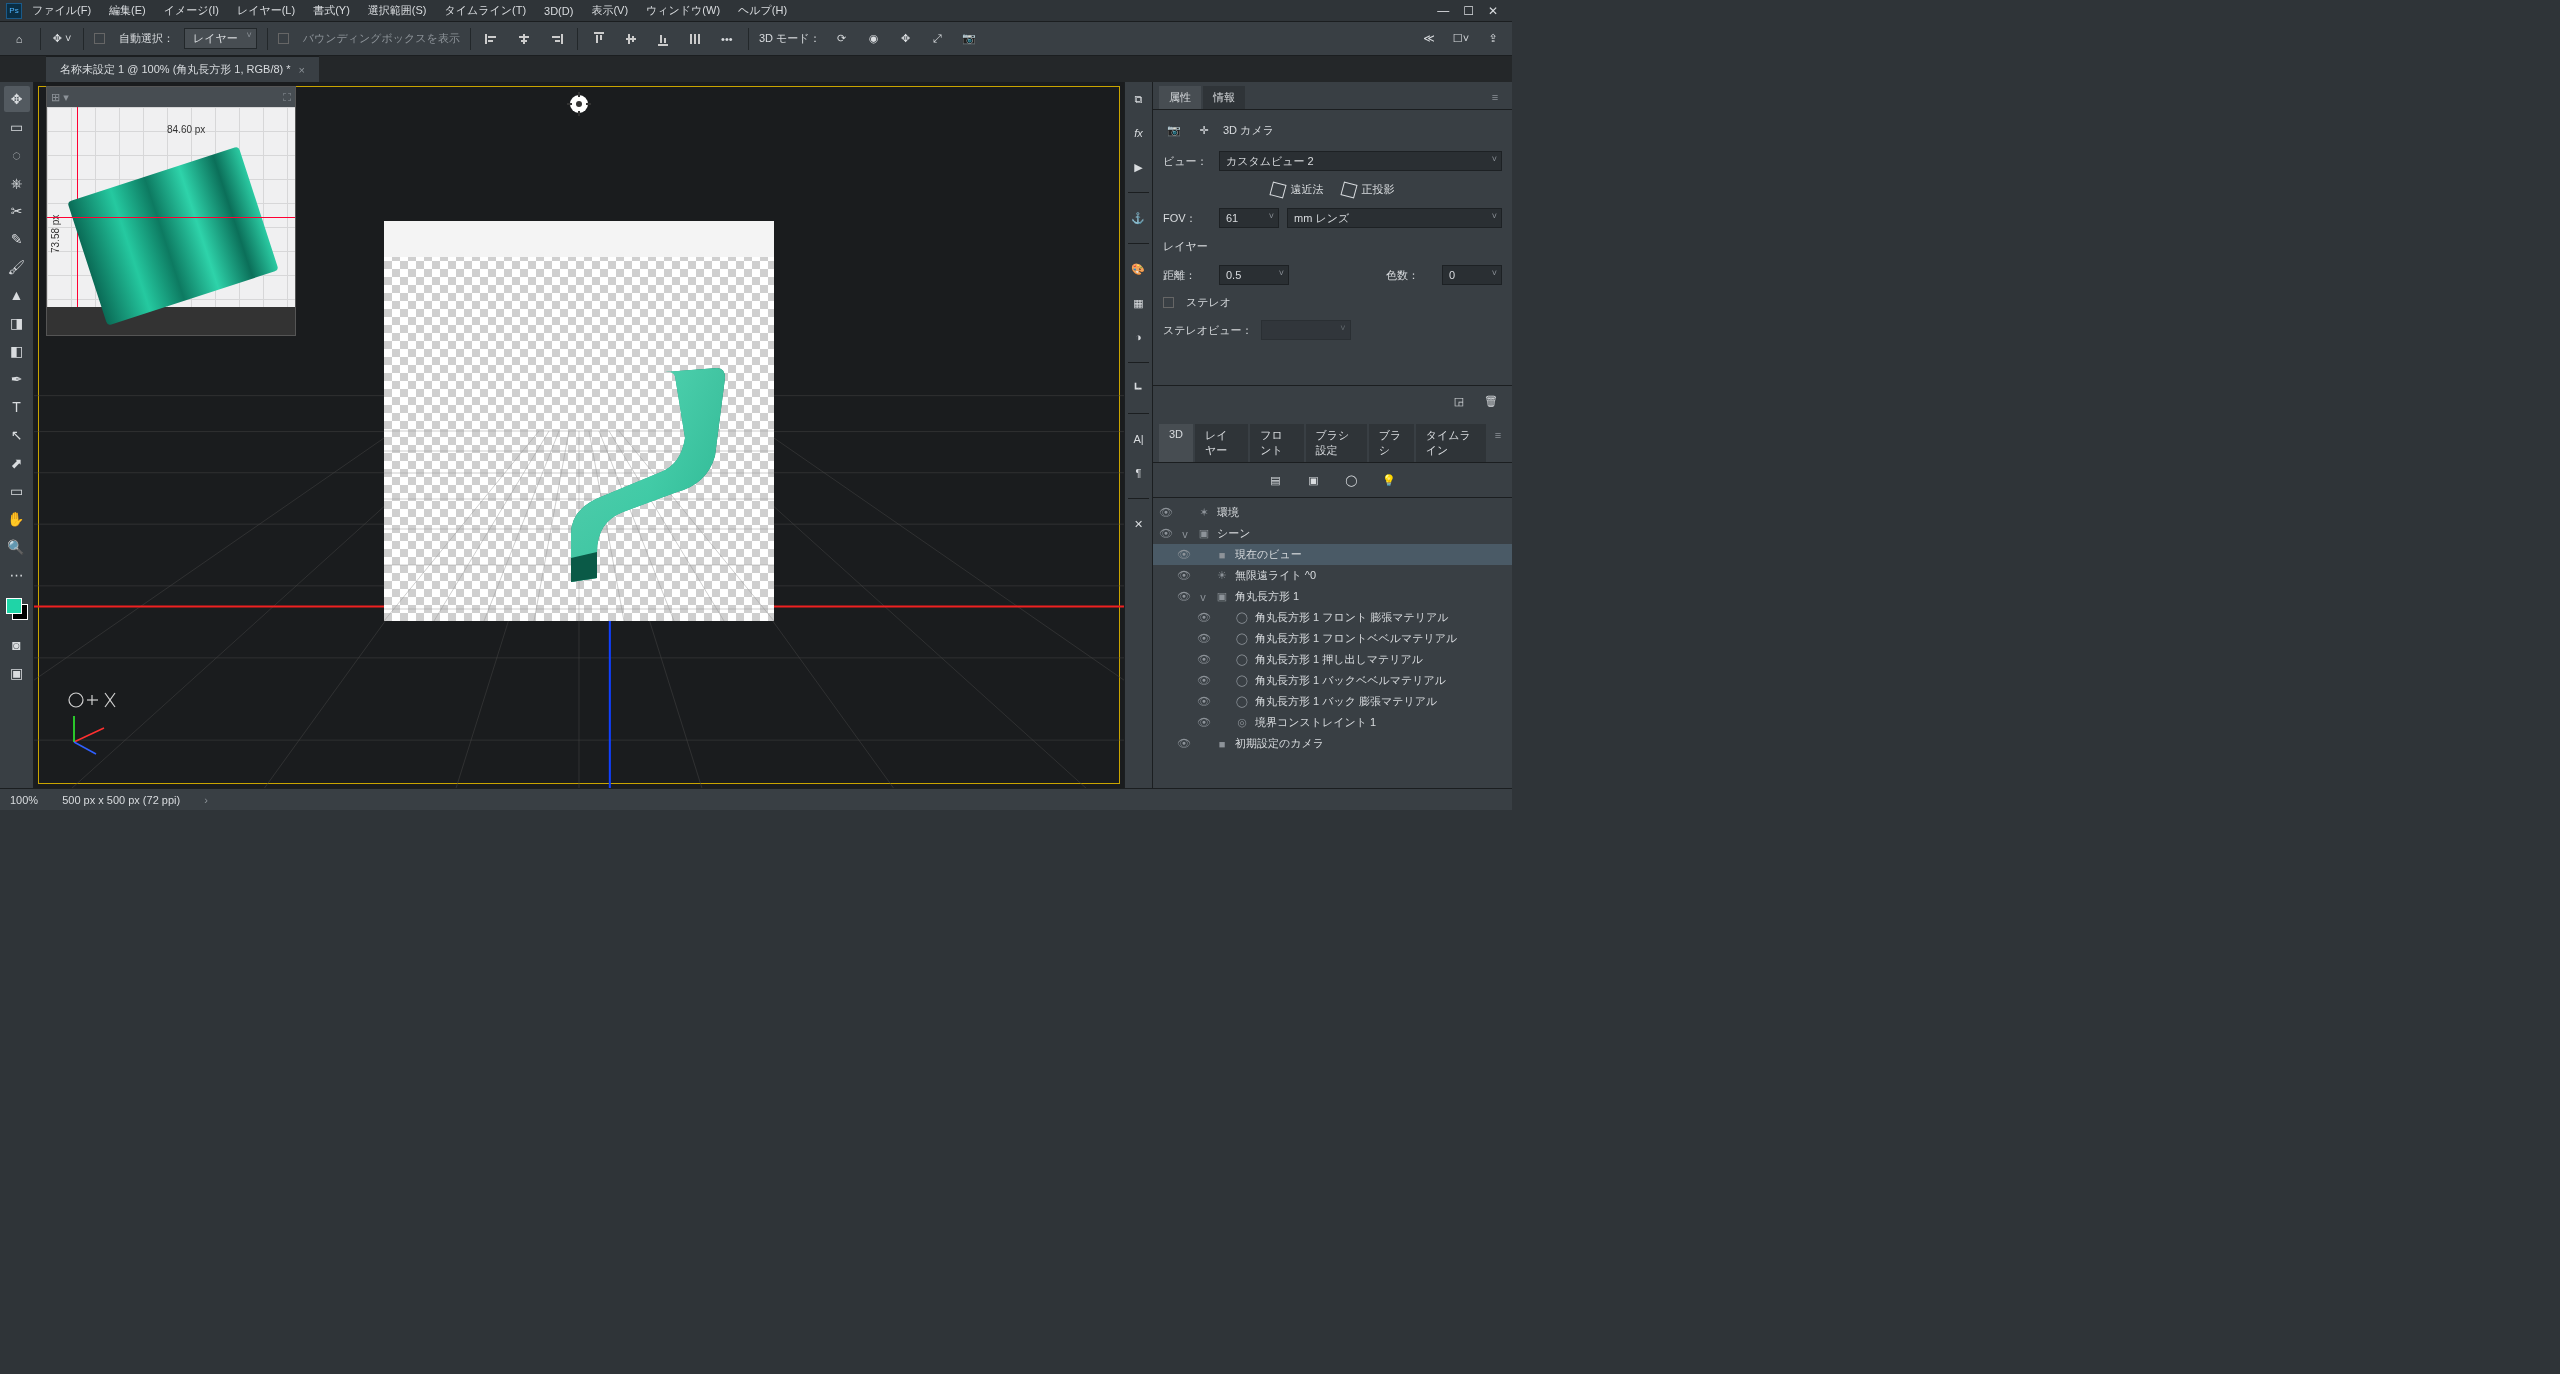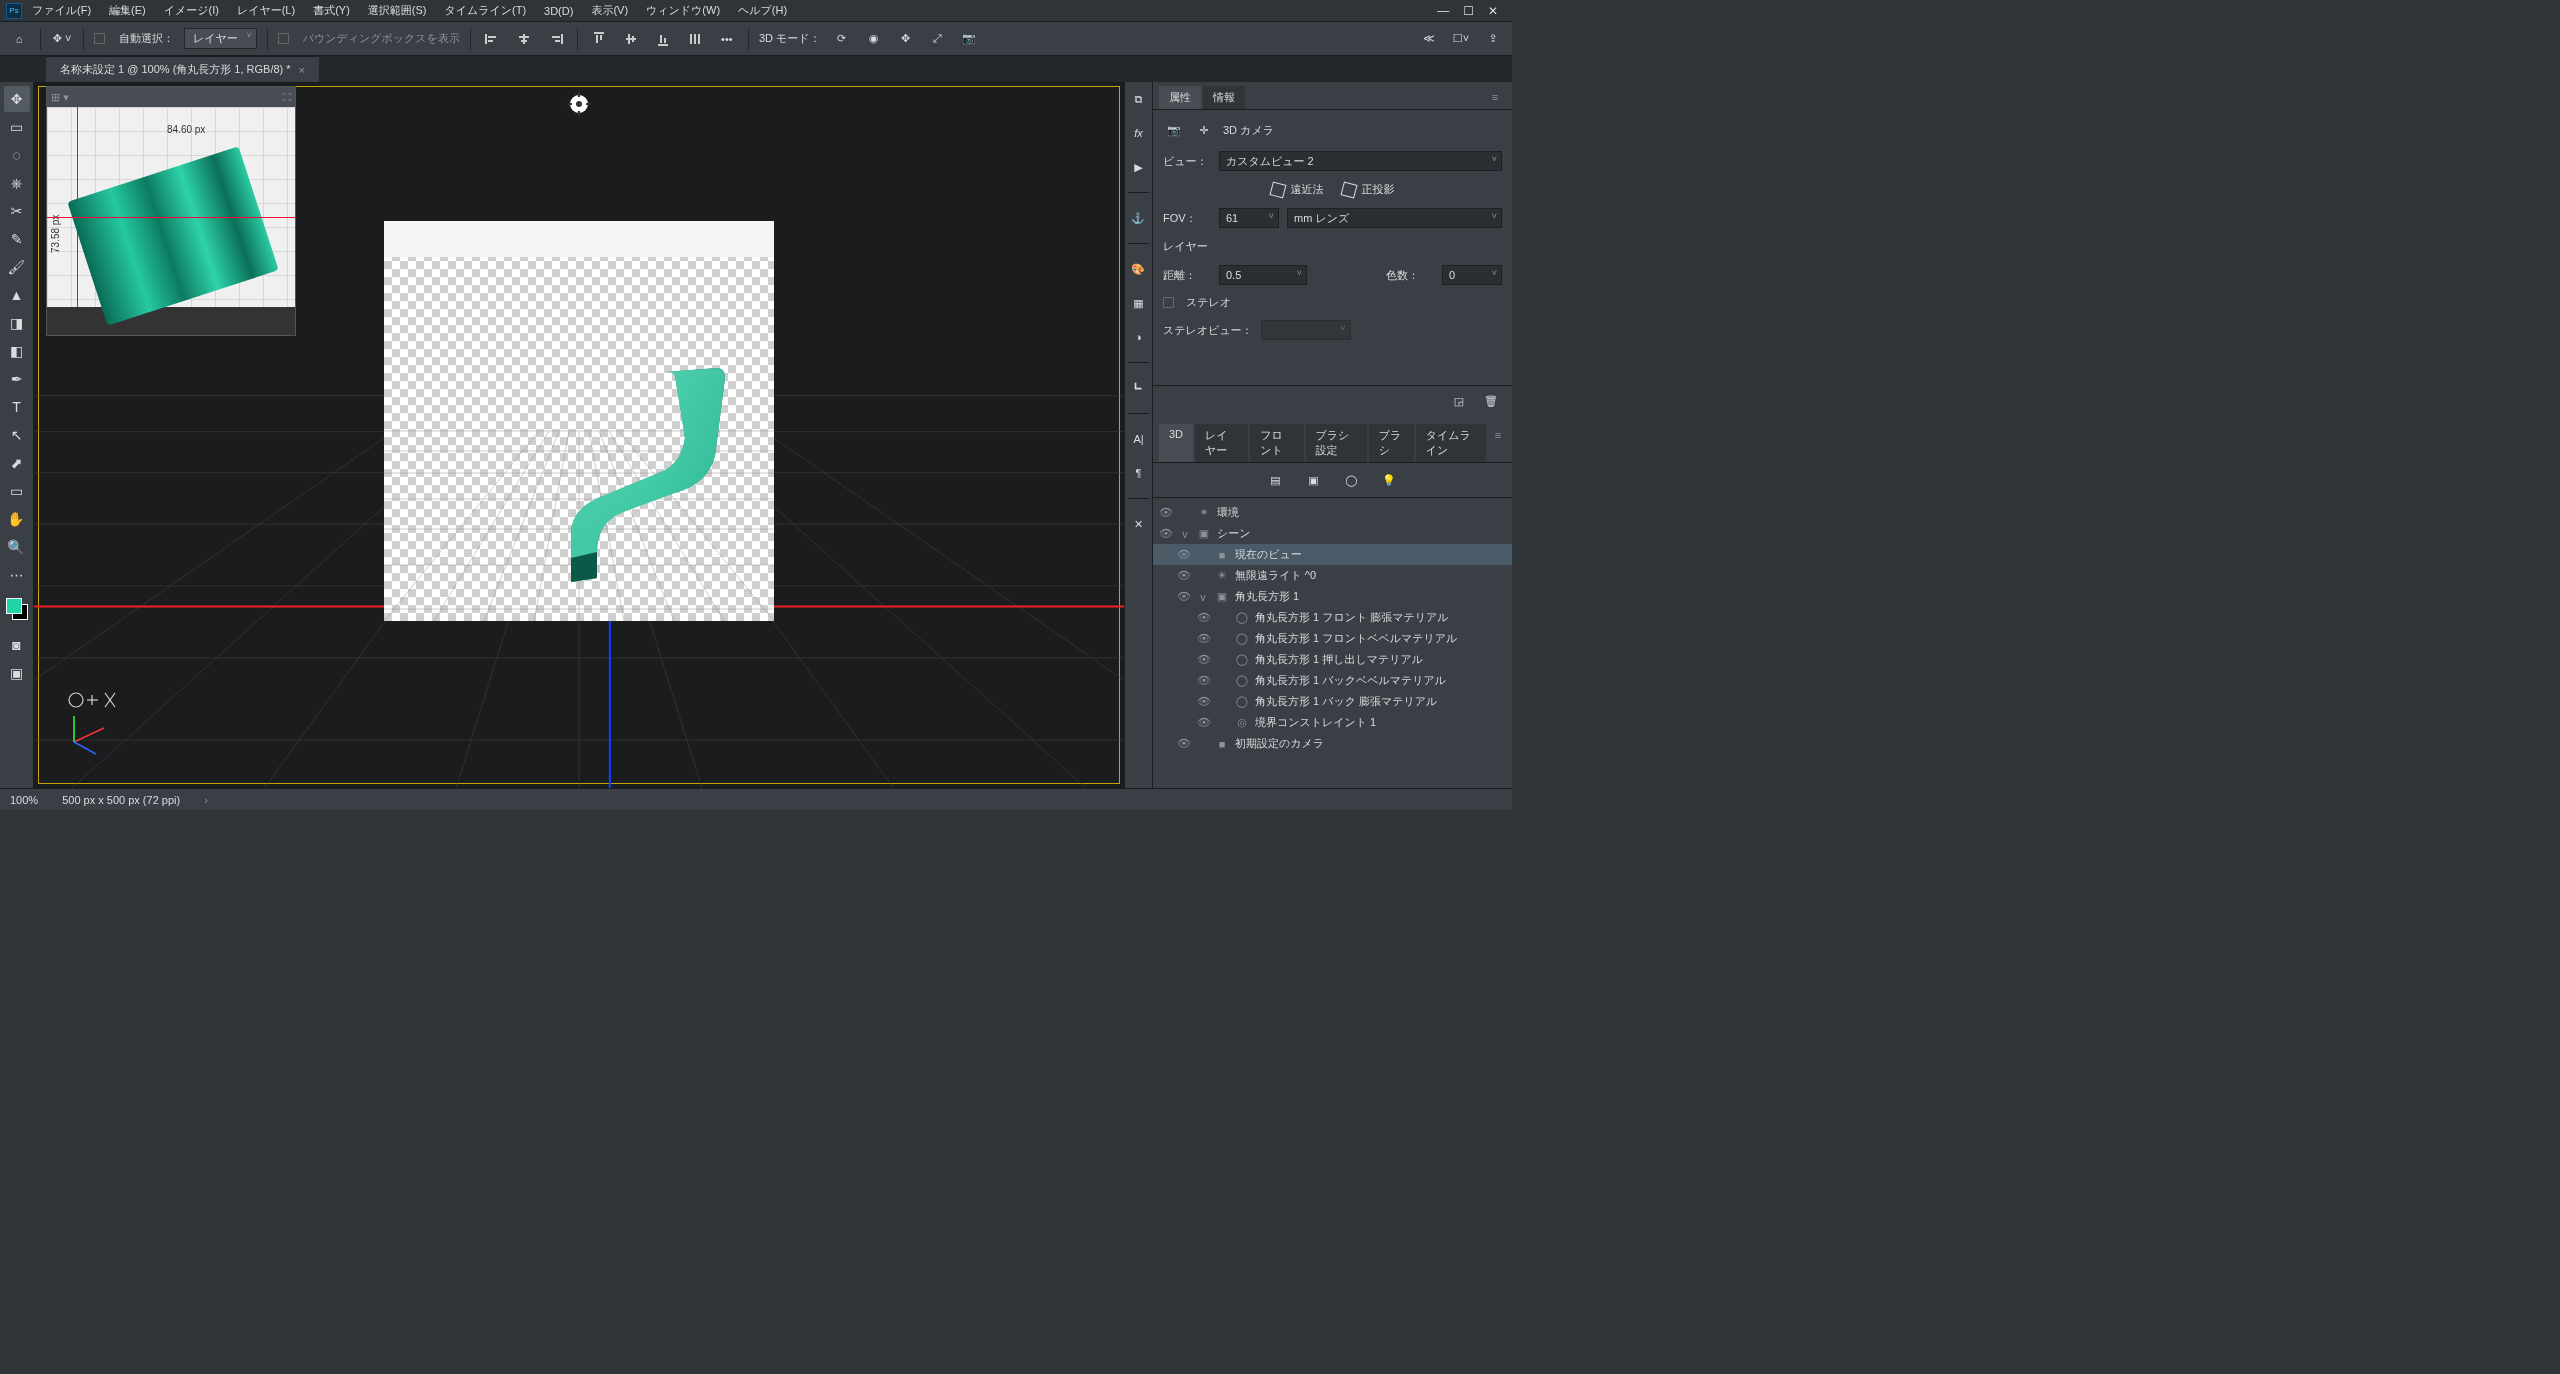--- a/index.html
+++ b/index.html
@@ -369,21 +369,21 @@
         </div>
       </div>
       <div class="prow">
         <label>FOV：</label>
         <span class="field" style="width:51px">61</span>
         <span class="field" style="flex:1">mm レンズ</span>
       </div>
       <div class="sec-hdr">レイヤー</div>
       <div class="prow">
         <label>距離：</label>
-        <span class="field" style="width:88px">0.5</span>
+        <span class="field" style="width:70px">0.5</span>
         <span style="flex:1"></span>
         <label>色数：</label>
         <span class="field" style="width:60px">0</span>
       </div>
       <div class="prow">
         <span class="cb"></span>
         <span>ステレオ</span>
       </div>
       <div class="prow dim">
         <label>ステレオビュー：</label>

